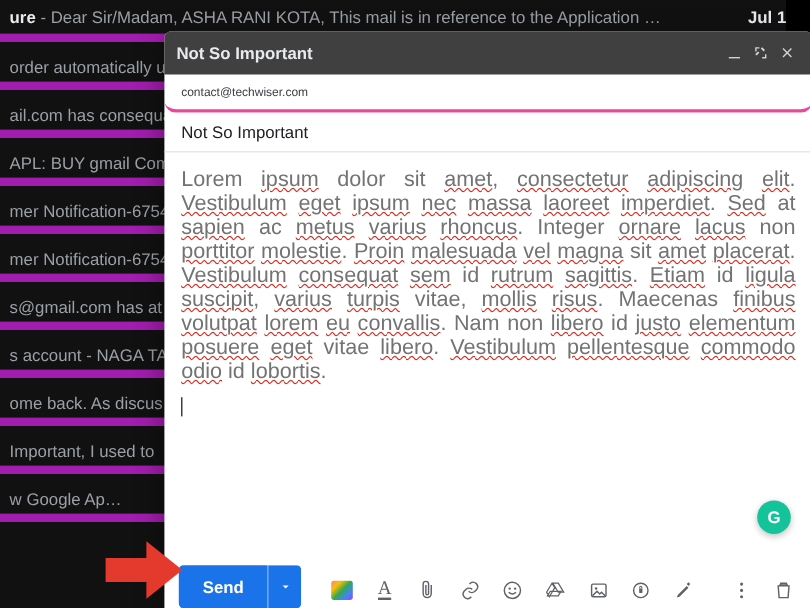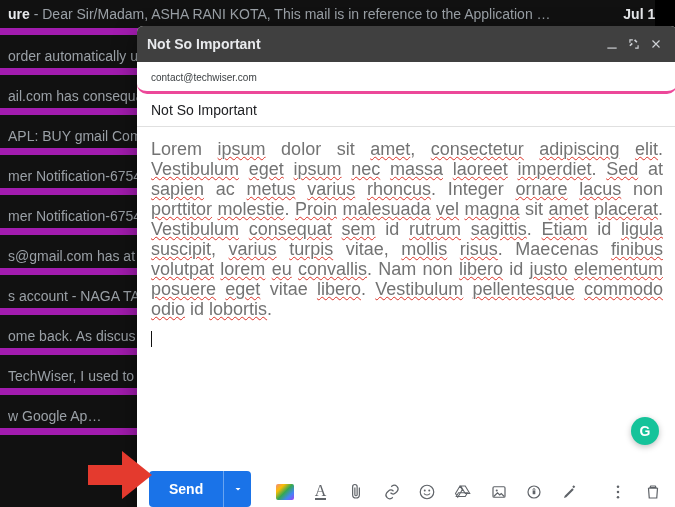--- a/index.html
+++ b/index.html
@@ -92,21 +92,21 @@
   <div id="bg-rows">
       <div class="bg-row" style="padding-top: 6px;"><span class="b">ure</span><span> - Dear Sir/Madam, ASHA RANI KOTA, This mail is in reference to the Application …</span></div>
       <div class="bg-row" style="height: 40px; line-height: 30px;"><span> order automatically u</span></div>
       <div class="bg-row" style="height: 40px; line-height: 30px;"><span>ail.com has consequat</span></div>
       <div class="bg-row" style="height: 40px; line-height: 30px;"><span>APL: BUY gmail Com</span></div>
       <div class="bg-row" style="height: 40px; line-height: 30px;"><span>mer Notification-6754</span></div>
       <div class="bg-row" style="height: 40px; line-height: 30px;"><span>mer Notification-6754</span></div>
       <div class="bg-row" style="height: 40px; line-height: 30px;"><span>s@gmail.com has at</span></div>
       <div class="bg-row" style="height: 40px; line-height: 30px;"><span>s account - NAGA TA</span></div>
       <div class="bg-row" style="height: 40px; line-height: 30px;"><span>ome back. As discus</span></div>
-      <div class="bg-row" style="height: 40px; line-height: 30px;"><span>TechWiser, I used to</span></div>
+      <div class="bg-row" style="height: 40px; line-height: 30px;"><span>Important, I used to</span></div>
       <div class="bg-row" style="height: 40px; line-height: 30px;"><span>w Google Ap…</span></div>
     </div>
 </div>
 <div class="right-strip"></div>
 
 <div class="compose">
   <div class="compose-header">
     <span class="title">Not So Important</span>
     <span class="win-icon">
         <svg viewBox="0 0 24 24">

